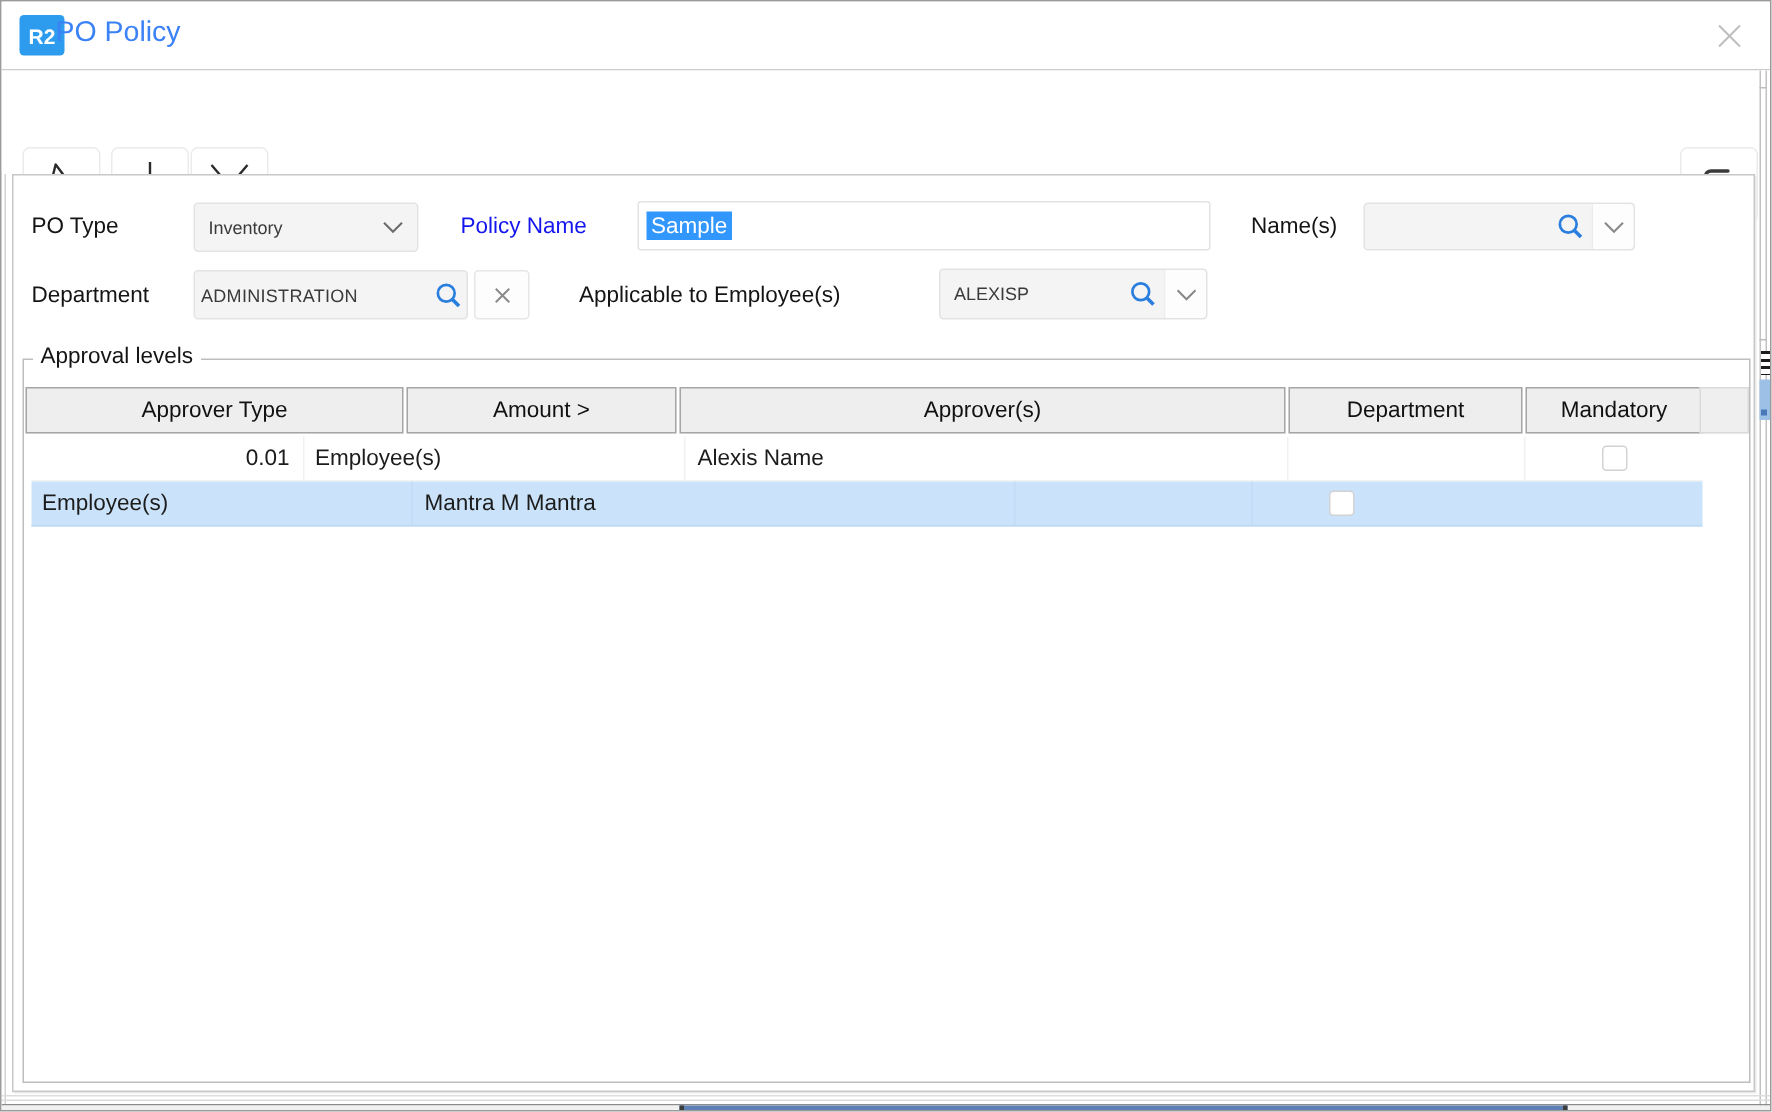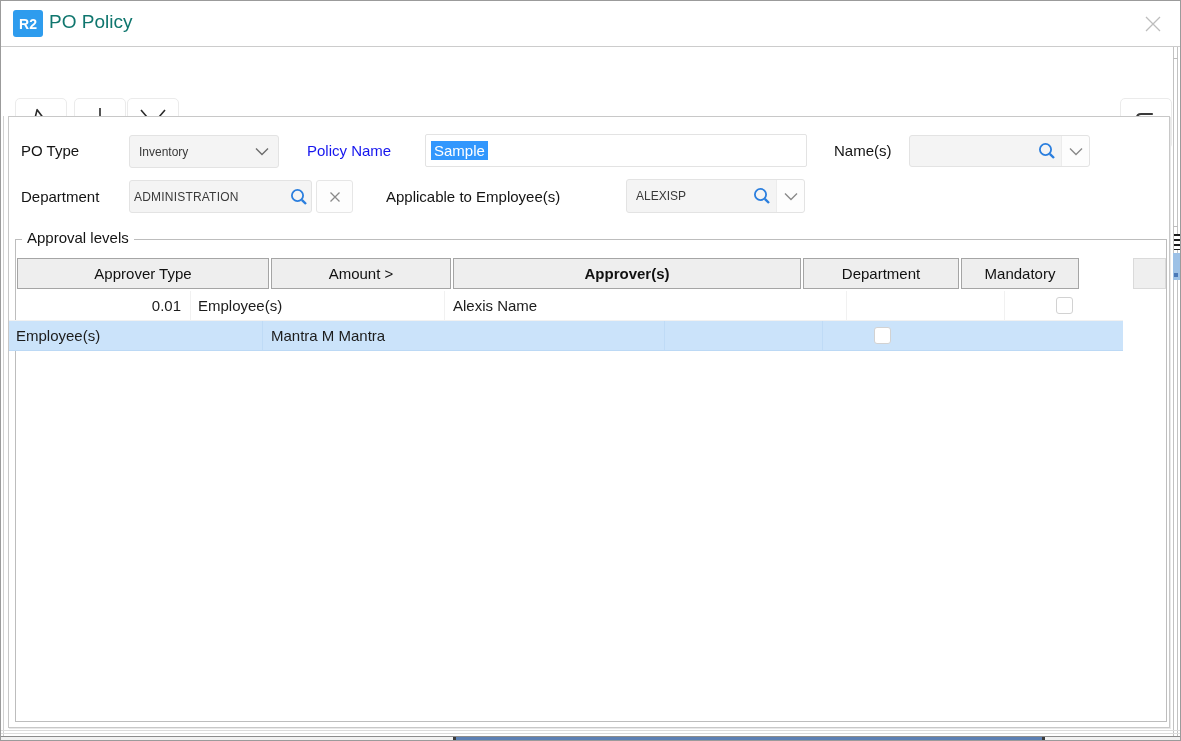--- a/index.html
+++ b/index.html
@@ -5,21 +5,21 @@
   html,body{margin:0;padding:0;}
   body{
     width:1181px;height:741px;position:relative;overflow:hidden;
     background:#ffffff;font-family:"Liberation Sans",sans-serif;
     box-sizing:border-box;border:1px solid #9b9b9b;
   }
   
   .titlebar{position:absolute;left:0;top:0;width:1181px;height:45px;background:#fff;border-bottom:1px solid #cccccc;}
   .app-logo{position:absolute;left:12px;top:9px;width:30px;height:27px;background:#2e9cee;border-radius:3px;
     color:#fff;font-size:14px;font-weight:bold;display:flex;align-items:center;justify-content:center;}
-  .title-text{position:absolute;left:48px;top:10px;font-size:19px;color:#0f766e;}
+  .title-text{position:absolute;left:36px;top:10px;font-size:19px;color:#3b82f6;}
   .close-btn{position:absolute;right:14px;top:8px;width:30px;height:30px;display:flex;align-items:center;justify-content:center;cursor:default;}
   
   .toolbar{position:absolute;left:0;top:46px;width:1181px;height:67px;background:#fff;}
   .tb-btn{position:absolute;top:51px;width:52px;height:51px;background:#fff;border:1px solid #ebebeb;border-radius:5px;
     display:flex;align-items:center;justify-content:center;box-sizing:border-box;}
   .tb-btn.b1{left:14px;} .tb-btn.b2{left:73px;} .tb-btn.b3{left:126px;} .tb-btn.exit{left:1119px;}
   
   .main-panel{position:absolute;left:7px;top:115px;width:1162px;height:612px;background:#fff;
     border:1px solid #c8c8c8;box-sizing:border-box;box-shadow:1px 1px 0 #e9e9e9;}
   .lbl{position:absolute;font-size:15px;color:#141414;white-space:nowrap;}
@@ -35,23 +35,23 @@
   .sel-text{background:#3297fd;color:#fff;padding:1px 3px;}
   .clear-btn{position:absolute;box-sizing:border-box;border:1px solid #e6e6e6;border-radius:3px;background:#fdfdfd;
     display:flex;align-items:center;justify-content:center;}
   
   .groupbox{position:absolute;left:14px;top:238px;width:1152px;height:483px;border:1px solid #bdbdbd;box-sizing:border-box;}
   .legend{position:absolute;left:6px;top:-11px;background:#fff;padding:0 5px;font-size:15px;color:#141414;}
   
   .thead{position:absolute;left:16px;top:257px;display:flex;gap:2px;}
   .hcell{background:#eeeeee;border:1px solid #a5a5a5;height:31px;box-sizing:border-box;display:flex;
     align-items:center;justify-content:center;font-size:15px;color:#111;}
-  .hc0{width:180px;} .hc1{width:252px;} .hc2{width:348px;font-weight:bold;} .hc3{width:156px;} .hc4{width:118px;}
+  .hc0{width:180px;} .hc1{width:252px;} .hc2{width:404px;} .hc3{width:156px;} .hc4{width:118px;}
   .hfiller{position:absolute;left:1132px;top:257px;width:33px;height:31px;background:#efefef;border:1px solid #dadada;box-sizing:border-box;}
-  .trow{position:absolute;left:8px;width:1114px;height:30px;display:flex;border-bottom:1px solid #f1f1f1;box-sizing:border-box;}
+  .trow{position:absolute;left:20px;width:1114px;height:30px;display:flex;border-bottom:1px solid #f1f1f1;box-sizing:border-box;}
   .trow.selected{background:#cbe3fa;border-bottom:1px solid #bcd9f5;}
   .cell{height:100%;display:flex;align-items:center;font-size:15px;color:#1c1c1c;box-sizing:border-box;
     border-right:1px solid #f1f1f1;white-space:nowrap;overflow:hidden;}
   .trow.selected .cell{border-right-color:#bfdbf6;}
   .c0{width:182px;justify-content:flex-end;padding-right:9px;}
   .c1{width:254px;padding-left:7px;}
   .c2{width:402px;padding-left:8px;}
   .c3{width:158px;}
   .c4{width:118px;justify-content:center;border-right:none;}
   .checkbox{width:17px;height:17px;background:#fff;border:1px solid #d2d2d2;border-radius:3px;box-sizing:border-box;}

